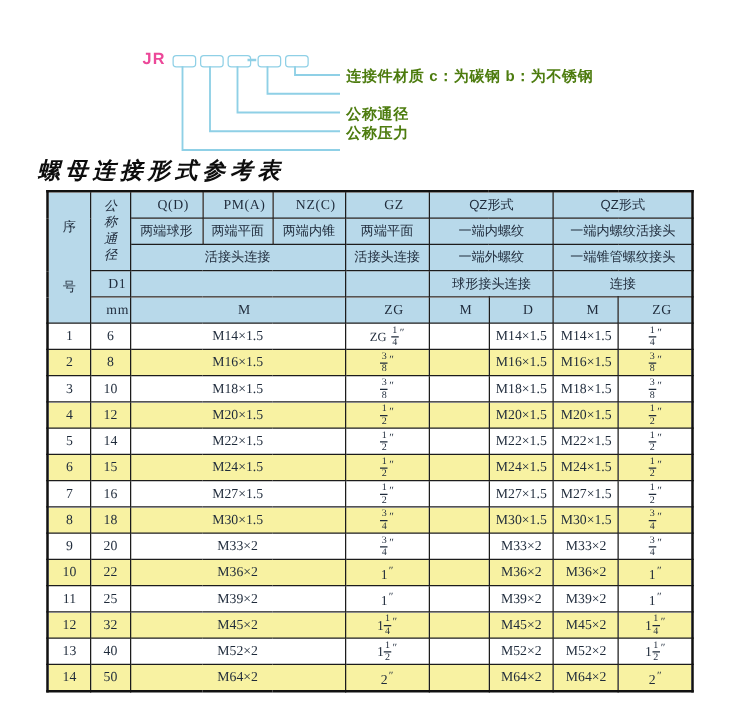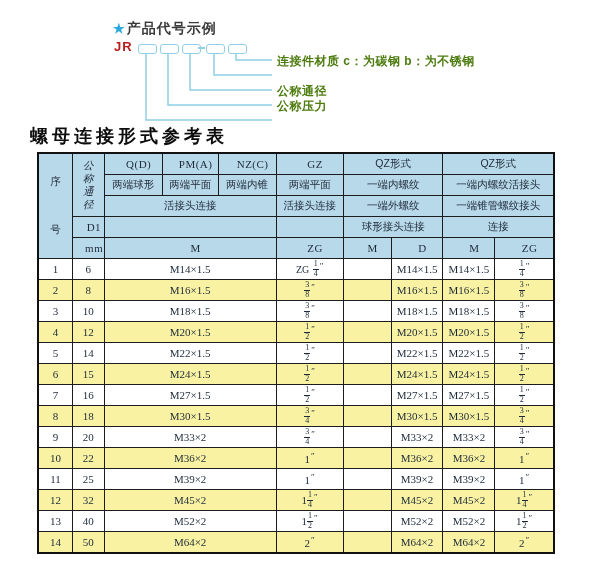--- a/index.html
+++ b/index.html
@@ -8,30 +8,30 @@
     background:#ffffff;
     position:relative;
     font-family:"Liberation Sans", sans-serif;
     color:#1e2a3a;
     overflow:hidden;
   }
   
   .diagram{position:absolute;left:0;top:0;width:600px;height:150px;}
   .diag-title{position:absolute;left:113px;top:20px;font-size:14px;font-weight:bold;color:#3a3a3a;letter-spacing:1px;}
   .diag-title .star{color:#2ba8dc;font-size:13px;margin-right:1px;}
-  .jr{position:absolute;left:114px;top:39px;font-size:13px;font-weight:bold;color:#b91c1c;letter-spacing:1px;}
+  .jr{position:absolute;left:114px;top:39px;font-size:13px;font-weight:bold;color:#ec4899;letter-spacing:1px;}
   .code-box{position:absolute;top:44px;width:17px;height:8px;border:1.5px solid #8fd0e6;border-radius:3px;background:#fff;}
   .code-dash{position:absolute;top:47px;left:198px;width:7px;height:0;border-top:2px solid #8fd0e6;}
   .diag-svg{position:absolute;left:0;top:0;width:600px;height:150px;}
   .diag-label{position:absolute;left:277px;font-size:12px;font-weight:bold;color:#4d7c0f;white-space:nowrap;letter-spacing:0.5px;}
   
   .tbl-title{
     position:absolute;left:30px;top:124px;
     font-family:"Liberation Serif", serif;
-    font-size:18px;font-weight:bold;
+    font-size:18px;font-weight:bold;font-style:italic;
     color:#0d0d0d;letter-spacing:4px;
   }
   
   table.ref{
     position:absolute;left:37px;top:152px;
     border-collapse:collapse;table-layout:fixed;
     width:518px;
     font-size:11px;
     color:#1e2a3a;
   }
@@ -59,21 +59,20 @@
   .fr .n{display:block;border-bottom:1px solid #1e2a3a;padding:0 1px 0.5px 1px;}
   .fr .d{display:block;padding-top:0.5px;}
   .whole{font-size:11px;font-family:"Liberation Serif", serif;}
   .pre{font-size:10px;font-family:"Liberation Serif", serif;margin-right:1px;}
   .unit{font-size:9px;vertical-align:4px;margin-left:1px;font-family:"Liberation Serif", serif;}
 </style>
 </head>
 <body>
 
 <div class="diagram">
-  <div class="diag-title"><span class="star">★</span><span>产品代号示例</span></div>
   <div class="jr">JR</div>
 
   <div class="code-box" style="left:138px"></div>
   <div class="code-box" style="left:160px"></div>
   <div class="code-box" style="left:182px"></div>
   <div class="code-dash"></div>
   <div class="code-box" style="left:206px"></div>
   <div class="code-box" style="left:228px"></div>
 
   <svg class="diag-svg" viewBox="0 0 600 150">

